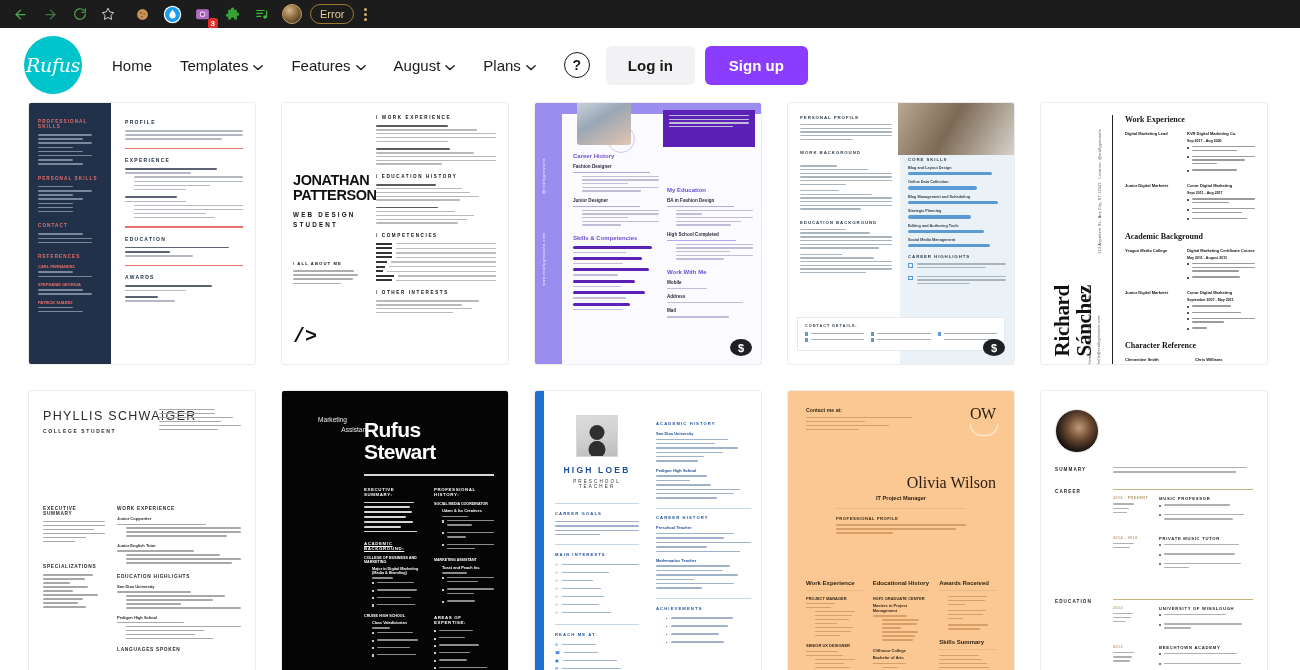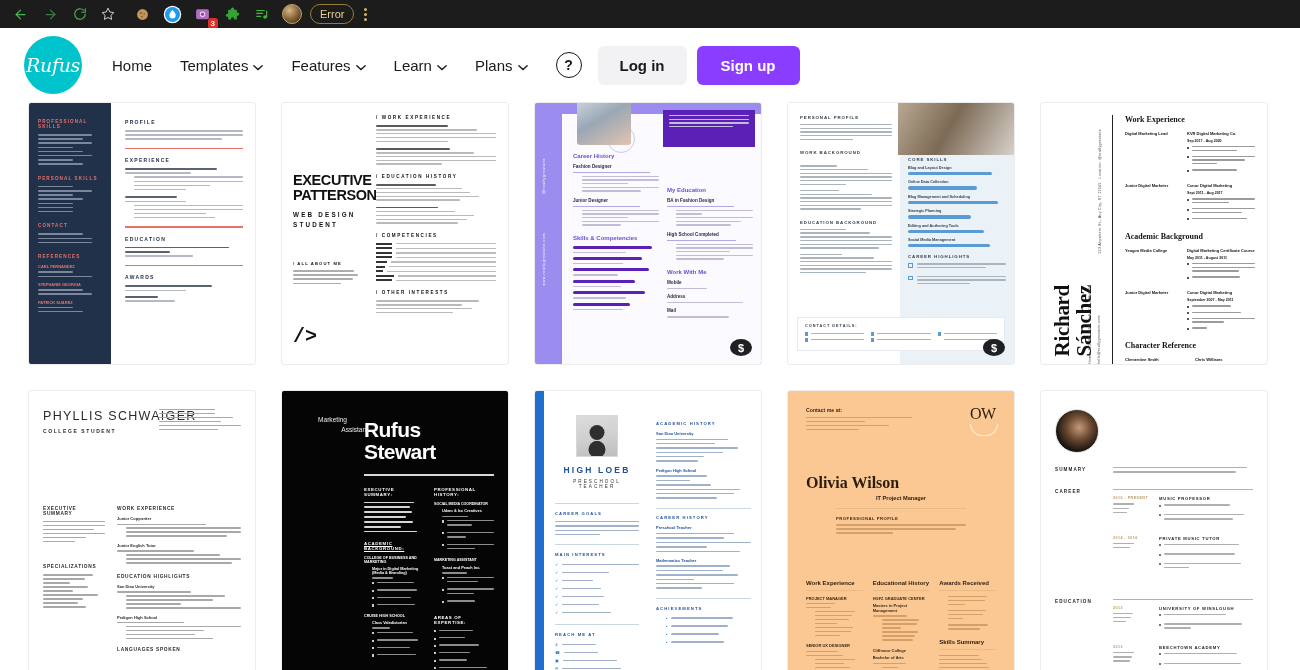--- a/index.html
+++ b/index.html
@@ -351,21 +351,21 @@
   .t9 .l { background: #d79f68; height: 1.4px; margin-bottom: 2.6px; border-radius: 1px; }
   .t9-mono {
     position: absolute; right: 16px; top: 14px;
     font-family: "Liberation Serif", serif; font-size: 16px; color: #2b1c0c; letter-spacing: -0.5px;
   }
   .t9-mono::after {
     content:""; display:block; width: 26px; height: 11px;
     border: 1.4px solid #fdf0e2; border-top: none; border-radius: 0 0 20px 20px;
     margin: 1px auto 0;
   }
-  .t9-name { text-align: left; margin-top: 44px; font-family: "Liberation Serif", serif; font-size: 16px; font-weight: bold; color: #2b1c0c; }
+  .t9-name { text-align: right; margin-top: 44px; font-family: "Liberation Serif", serif; font-size: 16px; font-weight: normal; color: #2b1c0c; }
   .t9-role { text-align: center; font-size: 5.6px; font-weight: bold; color: #2b1c0c; margin-top: 3px; }
   .t9-hr { height: 1px; background: #e8ba86; margin: 7px 30px 7px; }
   .t9-prof { padding: 0 30px; }
   .t9-prof .h { font-size: 4.2px; font-weight: bold; letter-spacing: .5px; color: #3a2a18; margin-bottom: 3px; }
   .t9-cols { display: flex; gap: 10px; margin-top: 46px; }
   .t9-c { flex: 1; }
   .t9 .h3 { font-size: 6px; font-weight: bold; color: #2b1c0c; margin-bottom: 4px; }
   .t9 .sh { font-size: 4px; font-weight: bold; color: #3a2a18; margin-bottom: 2.4px; }
   .t9-line { height: 1px; background: #e8ba86; margin: 4px 0 5px; }
 
@@ -491,21 +491,21 @@
             <polyline points="1,1.8 6,6.4 11,1.8"></polyline>
           </svg></span>
     </div>
     <div class="nav-item">
       <span>Features</span>
       <span class="chev"><svg width="10" height="7" viewBox="0 0 12 8" fill="none" stroke="#1a1a1a" stroke-width="1.6" stroke-linecap="round">
             <polyline points="1,1.8 6,6.4 11,1.8"></polyline>
           </svg></span>
     </div>
     <div class="nav-item">
-      <span>Learn</span>
+      <span>August</span>
       <span class="chev"><svg width="10" height="7" viewBox="0 0 12 8" fill="none" stroke="#1a1a1a" stroke-width="1.6" stroke-linecap="round">
             <polyline points="1,1.8 6,6.4 11,1.8"></polyline>
           </svg></span>
     </div>
     <div class="nav-item">
       <span>Plans</span>
       <span class="chev"><svg width="10" height="7" viewBox="0 0 12 8" fill="none" stroke="#1a1a1a" stroke-width="1.6" stroke-linecap="round">
             <polyline points="1,1.8 6,6.4 11,1.8"></polyline>
           </svg></span>
     </div>
@@ -599,21 +599,21 @@
           <div class="b" style="width:28%;margin-top:5px"></div>
             <div class="l" style="width:42%"></div>
         </div>
       </div>
     </div>
 
     <div class="card">
       <div class="t2">
         <div class="t2-l">
           <div class="t2-name">
-            <div>EXECUTIVE</div>
+            <div>JONATHAN</div>
             <div>PATTERSON</div>
           </div>
           <div class="t2-role">
             <div>WEB DESIGN</div>
             <div>STUDENT</div>
           </div>
           <div class="t2-about-h">/ ALL ABOUT ME</div>
           <div style="margin-top:4px">
               <div class="ln" style="width:90%"></div>
               <div class="ln" style="width:95%"></div>

